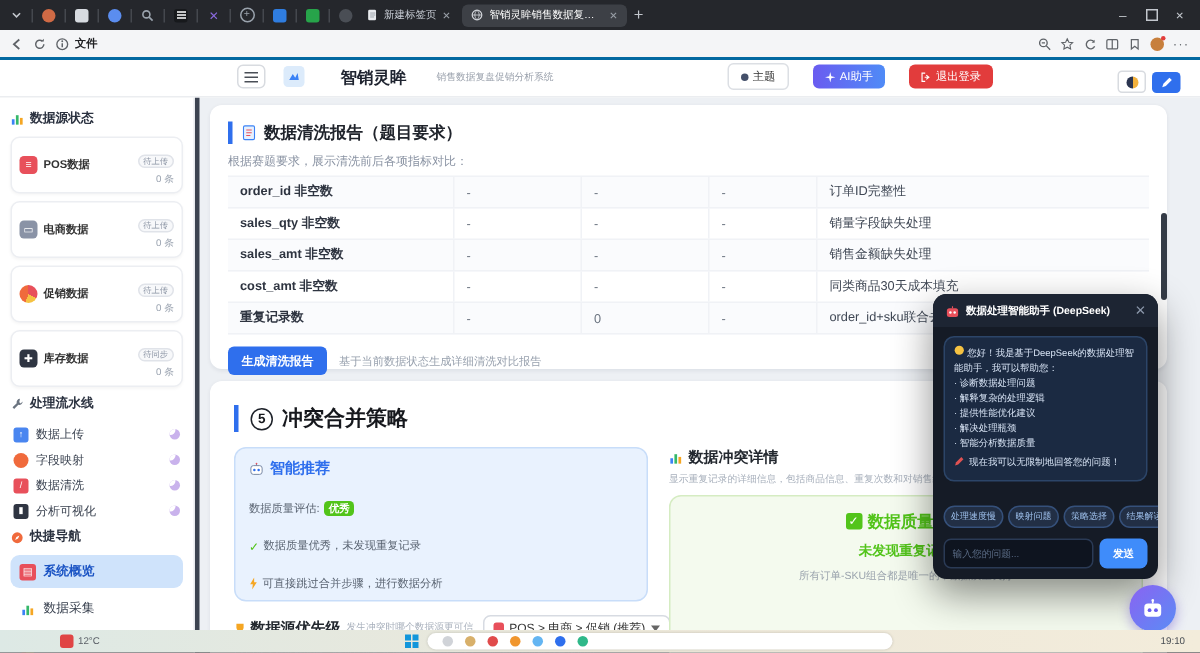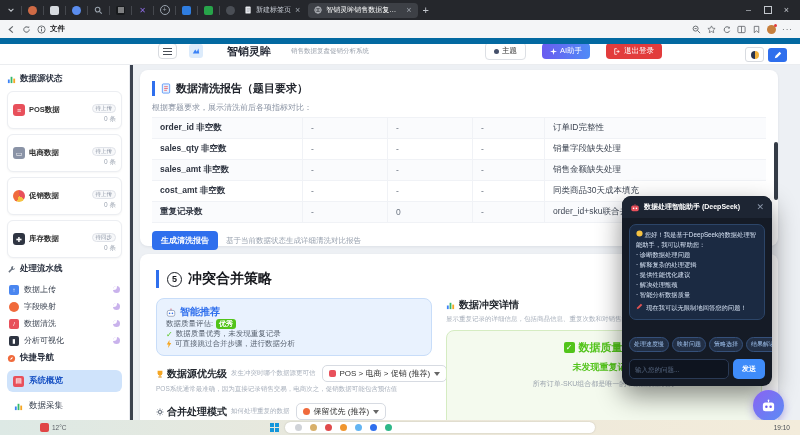--- a/index.html
+++ b/index.html
@@ -18,21 +18,21 @@
     font-size:7px;color:#c7ccd4;flex:none;max-width:112px;}
   .tab .t-label{white-space:nowrap;overflow:hidden;text-overflow:ellipsis;max-width:76px;}
   .tab .t-close{color:#9aa0a8;font-size:9px;line-height:9px;}
   .tab.active{background:#3d4046;color:#fff;}
   .newtab-plus{color:#c3c7cd;font-size:11px;margin-left:3px;}
   .win-controls{margin-left:auto;display:flex;}
   .win-controls>span{width:19px;height:18px;display:flex;align-items:center;justify-content:center;color:#c3c7cd;font-size:9px;}
   .max-box{width:6px;height:6px;border:1px solid #c3c7cd;}
 
   
-  .addressbar{position:absolute;top:20px;left:0;right:0;height:18px;background:#f4f5f7;border-bottom:6px solid #0369a1;
+  .addressbar{position:absolute;top:20px;left:0;right:0;height:18px;background:#f4f5f7;border-bottom:2px solid #0369a1;
     display:flex;align-items:center;padding:0 7px;gap:6px;z-index:90;}
   .url-box{flex:1;display:flex;align-items:center;gap:4px;min-width:0;}
   .url-prefix{font-size:7.5px;color:#202124;font-weight:bold;flex:none;}
   .url-text{font-size:7.5px;color:#3c4043;white-space:nowrap;overflow:hidden;text-overflow:ellipsis;}
   .addr-icons{display:flex;align-items:center;gap:6px;flex:none;}
   .avatar{width:9px;height:9px;border-radius:50%;background:#c77f3c;position:relative;}
   .avatar::after{content:"";position:absolute;right:-1px;top:-1px;width:3px;height:3px;border-radius:50%;background:#e23c3c;}
   .more-dots{font-size:8px;color:#5f6368;letter-spacing:1px;}
 
   
@@ -97,21 +97,21 @@
   .card2{left:140px;width:638px;top:254px;height:240px;padding:16px 16px 0;}
   .c2-title{display:flex;align-items:center;gap:6px;border-left:3px solid #2f6fed;padding-left:8px;
     font-size:14px;font-weight:bold;color:#16181d;}
   .circ5{width:13px;height:13px;border:1.5px solid #1d2129;border-radius:50%;display:flex;align-items:center;
     justify-content:center;font-size:9px;font-weight:bold;flex:none;}
   .c2-grid{display:flex;gap:14px;margin-top:10px;}
   .c2-left{width:276px;flex:none;}
   .c2-right{flex:1;min-width:0;}
   .rec-card{background:#e9f2fe;border:1px solid #c8ddf9;border-radius:8px;padding:6px 9px;}
   .rec-title{color:#2f6fed;font-weight:bold;font-size:10px;display:flex;gap:4px;align-items:center;}
-  .rec-line{font-size:7.5px;color:#5a6472;margin-top:0;display:flex;align-items:center;gap:3px;}
+  .rec-line{font-size:7.5px;color:#5a6472;margin-top:15px;display:flex;align-items:center;gap:3px;}
   .pill-good{background:#52c41a;color:#fff;border-radius:3px;padding:0 3px;font-size:7px;font-weight:bold;}
   .ck{color:#52c41a;font-size:8px;font-weight:bold;}
   .field-row{display:flex;align-items:center;gap:4px;margin-top:9px;flex-wrap:nowrap;}
   .field-label{font-size:10px;font-weight:bold;color:#23282f;display:flex;align-items:center;gap:3px;white-space:nowrap;}
   .field-hint{font-size:6.5px;color:#a8b0bc;white-space:nowrap;}
   .select{border:1px solid #d7dbe2;border-radius:5px;background:#fff;font-size:8px;color:#333;
     padding:2px 6px;display:flex;align-items:center;gap:4px;margin-left:2px;white-space:nowrap;}
   .caret{width:0;height:0;border-left:3px solid transparent;border-right:3px solid transparent;border-top:4px solid #666;}
   .field-desc{font-size:6.5px;color:#a8b0bc;margin-top:3px;}
   .det-title{display:flex;gap:4px;align-items:center;font-size:10px;font-weight:bold;color:#23282f;}

